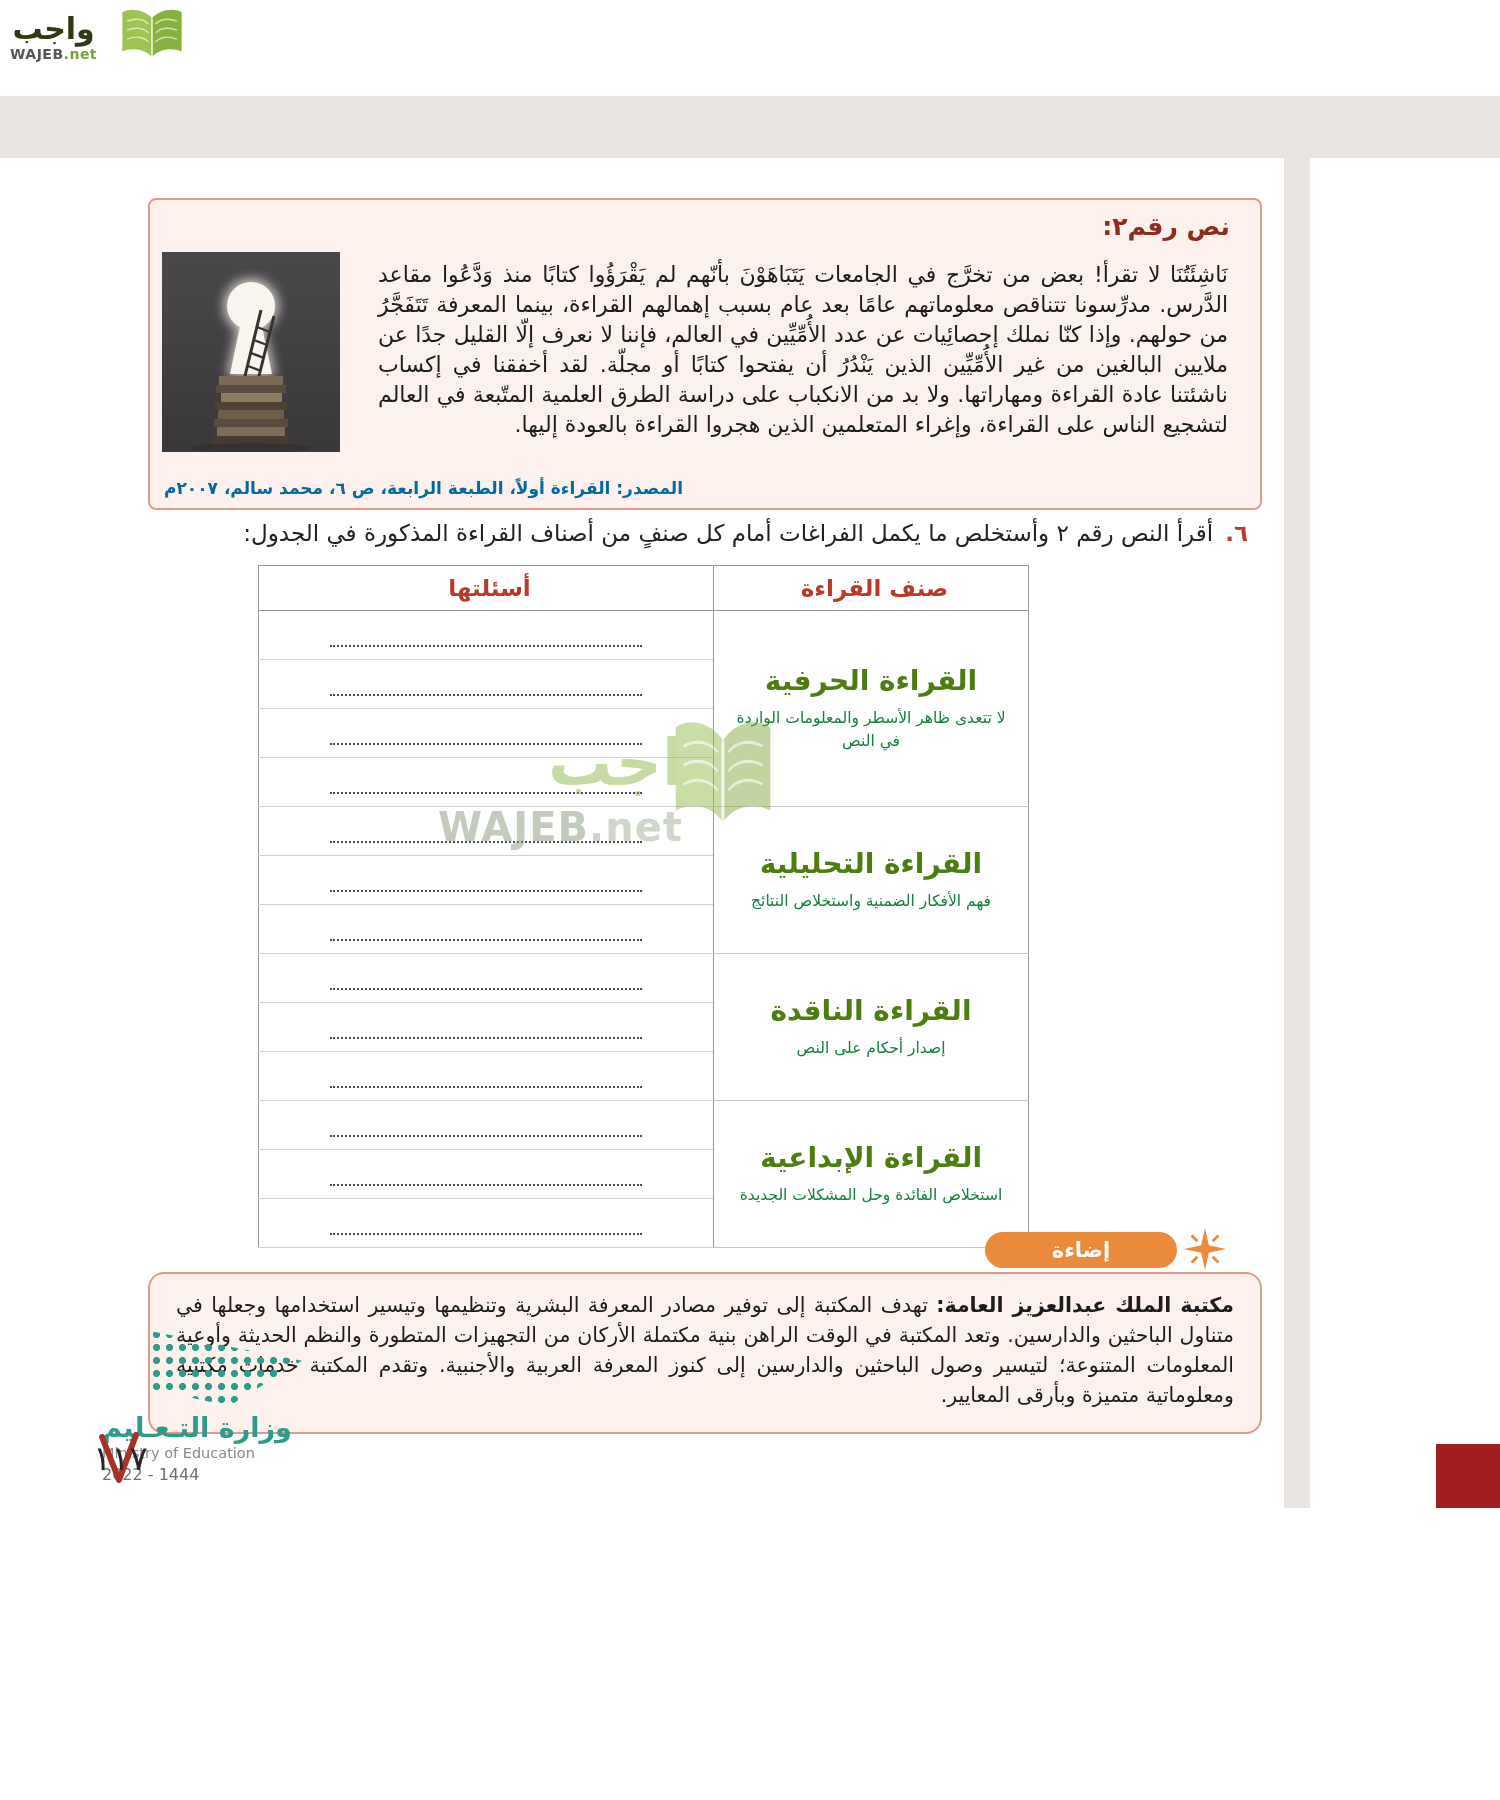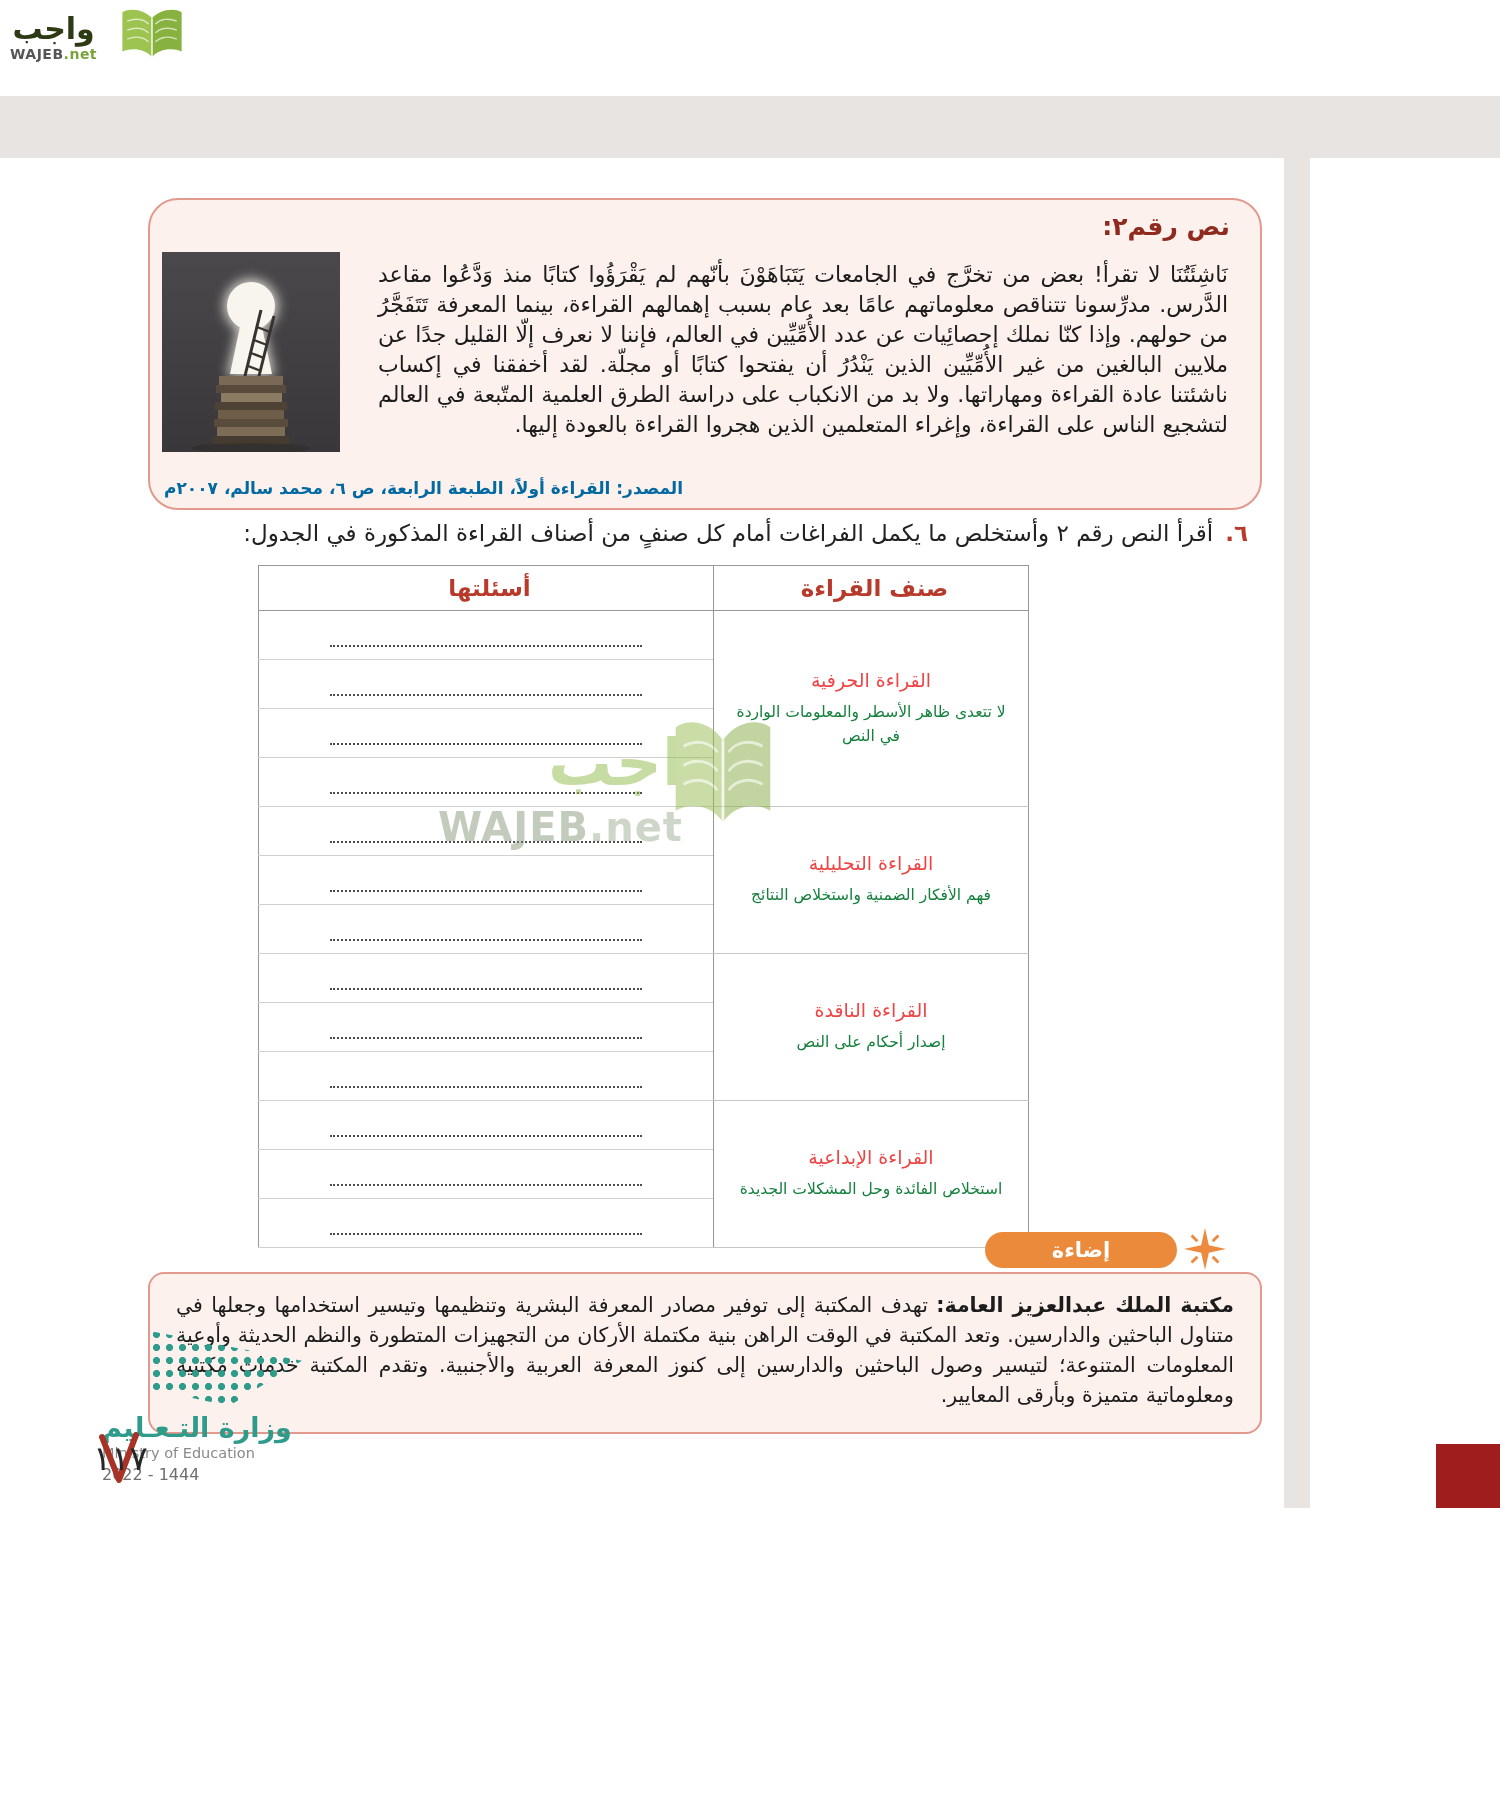--- a/index.html
+++ b/index.html
@@ -14,21 +14,21 @@
   .wajeb-en .net{color:#7aa23a;}
   .book-icon{width:86px;height:62px;}
 
   
   .top-band{position:absolute;left:0;top:96px;width:100%;height:62px;background:#e8e4e1;}
   .right-band{position:absolute;left:1284px;top:96px;width:26px;height:1704px;background:#e8e4e1;}
   .corner-red{position:absolute;right:0;bottom:0;width:64px;height:64px;background:#a01d1d;}
 
   
   .passage-box{position:absolute;left:148px;top:198px;width:1114px;height:312px;background:#fdf1ee;
-               border:2px solid #e2998e;border-radius:30px;box-sizing:border-box;overflow:hidden;}
+               border:2px solid #e2998e;border-radius:8px;box-sizing:border-box;overflow:hidden;}
   .passage-title{position:absolute;top:12px;right:30px;color:#8e2a1e;font-weight:bold;font-size:25px;direction:rtl;}
   .passage-photo{position:absolute;left:12px;top:52px;width:178px;height:200px;}
   .passage-body{position:absolute;top:46px;right:18px;left:214px;margin:14px;direction:rtl;text-align:justify;
                 font-size:22px;line-height:30px;color:#1c1c1c;}
   .passage-source{position:absolute;left:14px;bottom:10px;direction:rtl;color:#0369a1;font-size:17px;font-weight:bold;}
 
   
   .question-line{position:absolute;top:520px;right:252px;left:180px;direction:rtl;font-size:23px;color:#222;}
   .q-num{color:#b83a2a;font-weight:bold;margin-left:12px;}
 
@@ -37,21 +37,21 @@
                  table-layout:fixed;border:1.6px solid #979797;background:#ffffff;}
   .col-type{width:315px;}
   .col-q{width:455px;}
   .reading-table th{height:42px;text-align:center;vertical-align:middle;color:#b83a2a;font-size:23px;
                     font-weight:bold;border-bottom:1.6px solid #979797;padding-left:8px;}
   .th-type{border-left:1.6px solid #979797;}
   .category-cell{border-left:1.6px solid #979797;border-bottom:1px solid #c6c6c6;text-align:center;
                  vertical-align:middle;padding:6px 16px;}
   .answer-cell{height:46px;border-bottom:1px solid #d0d0d0;vertical-align:middle;}
   .dots{width:312px;margin:10px auto 0;height:12px;border-bottom:2.6px dotted #4c4c4c;}
-  .cat-name{font-size:19px;font-weight:normal;color:#ef4444;margin-bottom:10px;direction:rtl;}
+  .cat-name{font-size:28px;font-weight:bold;color:#4d7c0f;margin-bottom:10px;direction:rtl;}
   .cat-desc{font-size:15.5px;color:#15803d;line-height:1.5;direction:rtl;}
 
   
   .watermark{position:absolute;inset:0;pointer-events:none;opacity:.5;z-index:6;}
   .wm-ar{position:absolute;left:548px;top:726px;font-size:64px;font-weight:bold;color:#8fba47;direction:rtl;}
   .wm-en{position:absolute;left:438px;top:804px;font-size:40px;font-weight:bold;color:#89997d;letter-spacing:1px;}
   .wm-en .net{color:#9fae94;}
   .wm-book{position:absolute;left:668px;top:714px;width:110px;height:132px;}
 
   

